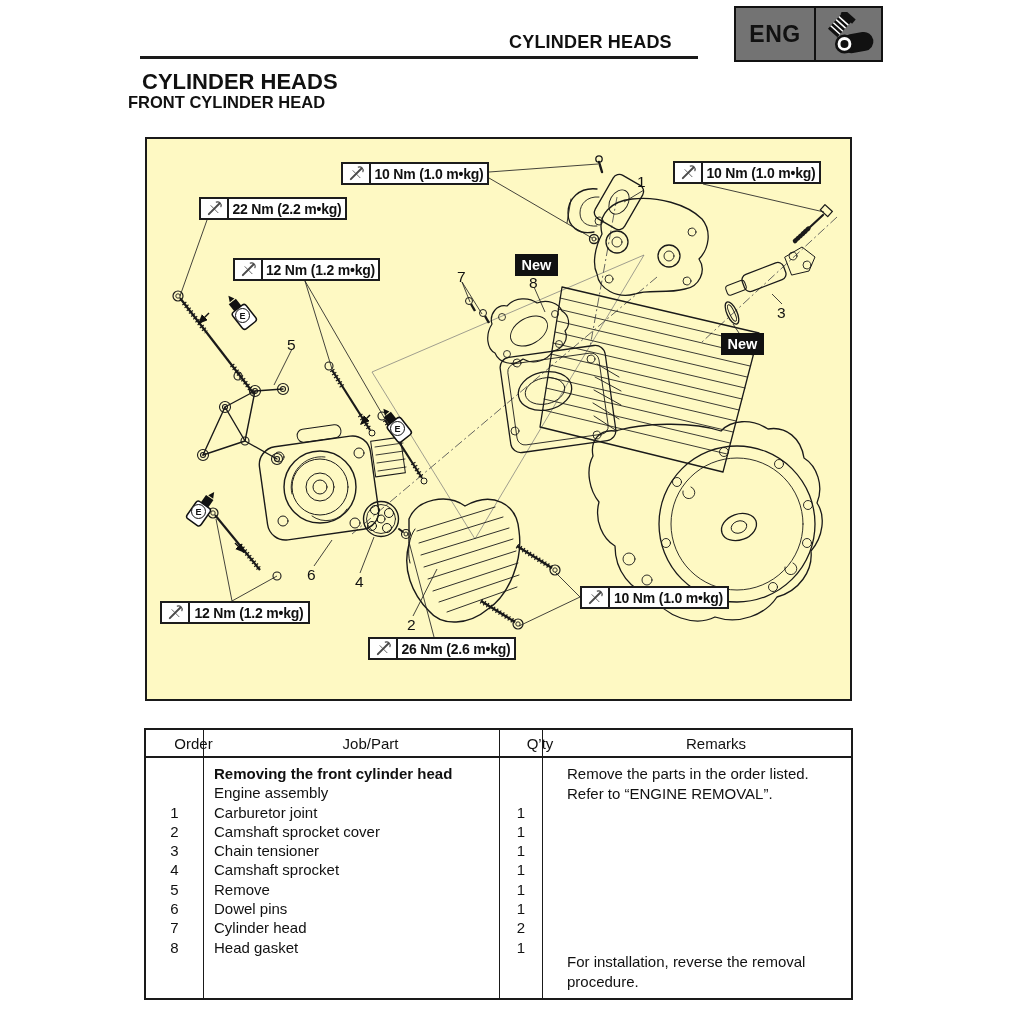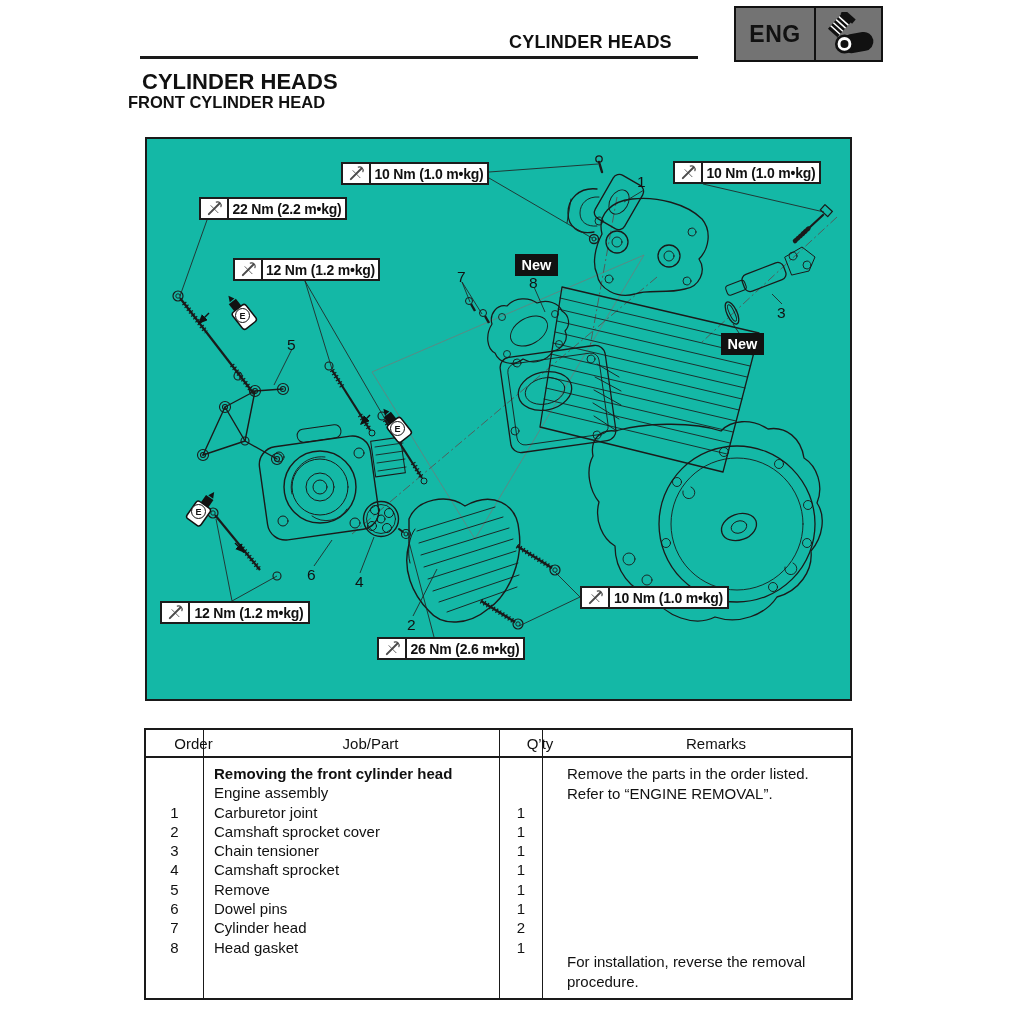--- a/index.html
+++ b/index.html
@@ -11,21 +11,21 @@
   .rule{position:absolute;left:140px;top:56px;width:558px;height:3px;background:#1a1a1a;}
   .eng-box{position:absolute;left:706px;top:6px;width:149px;height:56px;border:2.5px solid #111;
         display:flex;box-sizing:border-box;background:#737373;margin-left:28px;}
   .eng-code{width:78px;border-right:2px solid #111;display:flex;align-items:center;
         justify-content:center;font-size:23px;font-weight:bold;letter-spacing:.5px;}
   .eng-icon{flex:1;display:flex;align-items:center;justify-content:center;}
   .sec-title{position:absolute;left:142px;top:69px;font-size:22px;font-weight:bold;white-space:nowrap;}
   .sec-sub{position:absolute;left:128px;top:93px;font-size:16.5px;font-weight:bold;white-space:nowrap;}
   
   .diagram{position:absolute;left:145px;top:137px;width:707px;height:564px;
-        border:2.5px solid #1a1a1a;box-sizing:border-box;background:#14b8a6;}
+        border:2.5px solid #1a1a1a;box-sizing:border-box;background:#fef9c3;}
   .art{position:absolute;left:0;top:0;width:702px;height:559px;}
   .tq{position:absolute;display:flex;align-items:stretch;border:2px solid #1c1c1c;background:#fff;
         box-sizing:border-box;height:23px;}
   .tq-ic{width:26px;border-right:2px solid #1c1c1c;display:flex;align-items:center;justify-content:center;}
   .tq-ic svg{width:17px;height:17px;}
   .tq-tx{flex:1;display:flex;align-items:center;justify-content:center;font-weight:bold;
         font-size:14px;white-space:nowrap;letter-spacing:-.2px;}
   .badge-new{position:absolute;width:43px;height:22px;background:#111;color:#fff;font-weight:bold;
         font-size:14.5px;display:flex;align-items:center;justify-content:center;}
   .pn{position:absolute;font-size:15.5px;color:#111;}
@@ -429,21 +429,21 @@
           <svg viewBox="0 0 24 24">
             <g stroke="#4a4a4a" fill="none" stroke-linecap="round">
               <path d="M4 20 L19 5" stroke-width="2.8"></path>
               <path d="M7 8 L17 18" stroke-width="1.2"></path>
               <path d="M14.5 3 a5 5 0 0 1 6.5 6.5" stroke-width="1.6"></path>
             </g>
           </svg>
         </span>
       <span class="tq-tx">10 Nm (1.0 m•kg)</span>
     </div>
-    <div class="tq" style="left:230px;top:498px;width:148px;">
+    <div class="tq" style="left:221px;top:498px;width:148px;">
       <span class="tq-ic">
           <svg viewBox="0 0 24 24">
             <g stroke="#4a4a4a" fill="none" stroke-linecap="round">
               <path d="M4 20 L19 5" stroke-width="2.8"></path>
               <path d="M7 8 L17 18" stroke-width="1.2"></path>
               <path d="M14.5 3 a5 5 0 0 1 6.5 6.5" stroke-width="1.6"></path>
             </g>
           </svg>
         </span>
       <span class="tq-tx">26 Nm (2.6 m•kg)</span>

